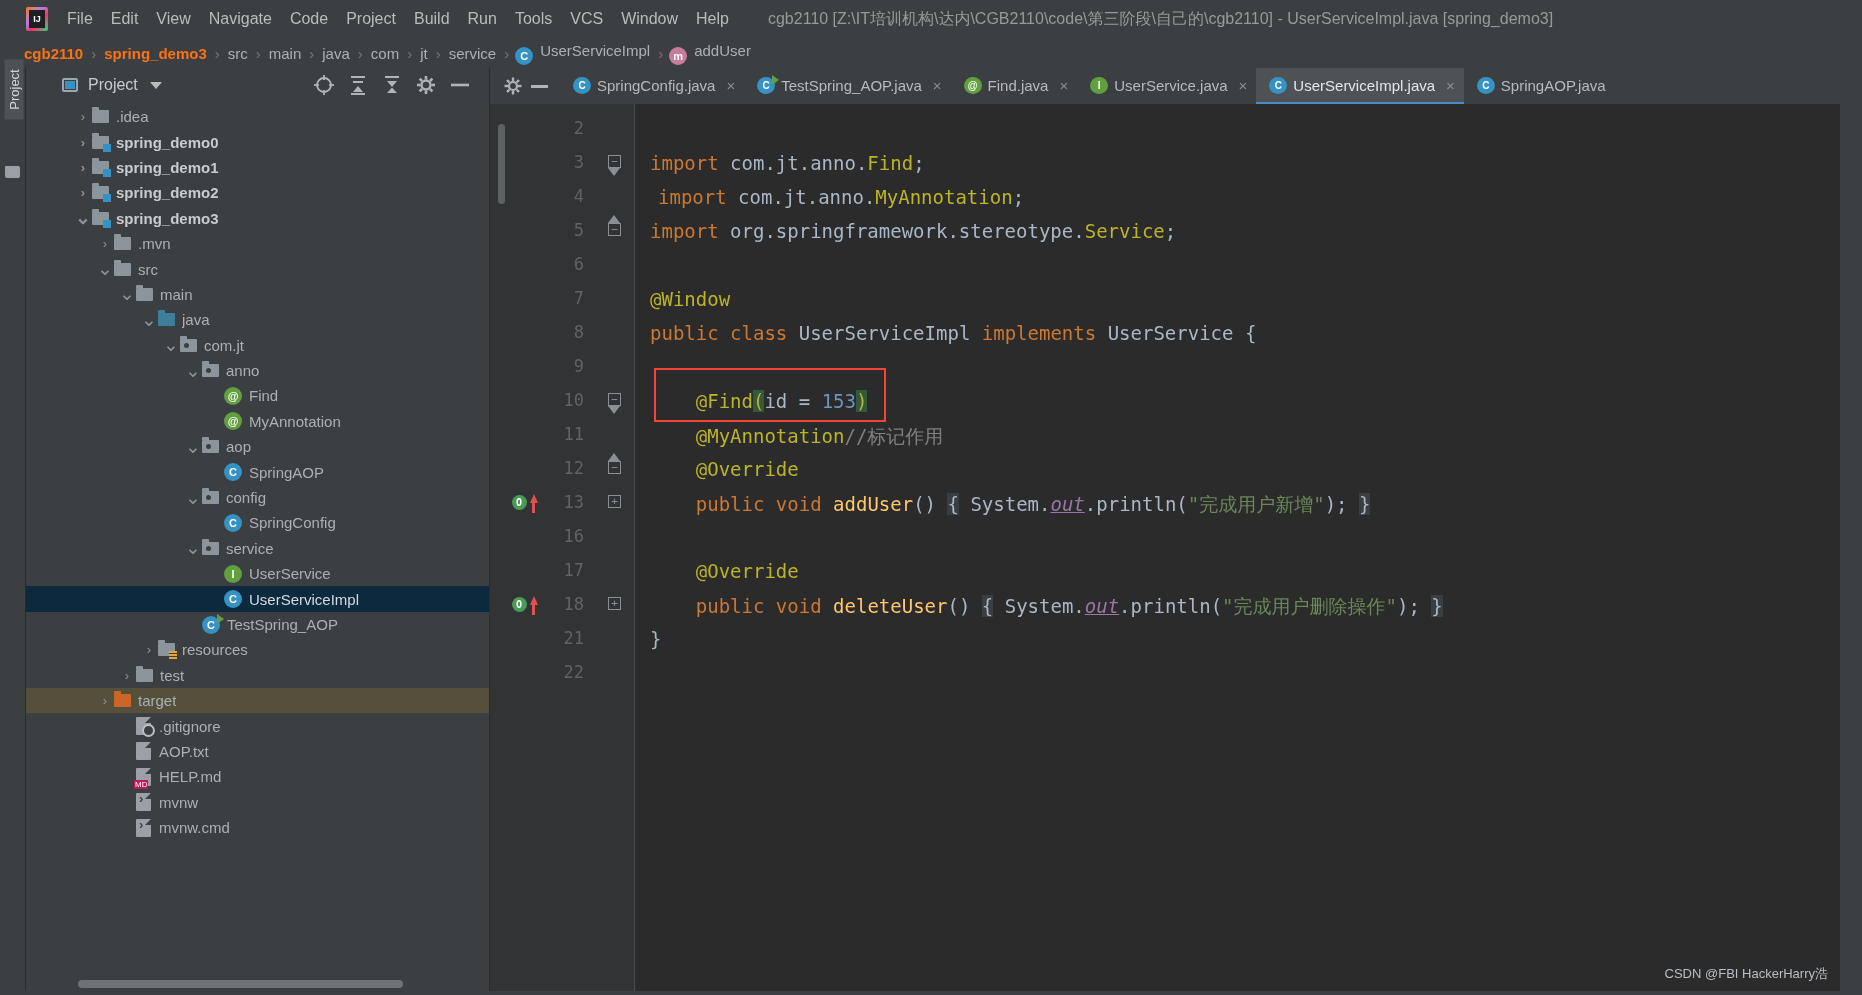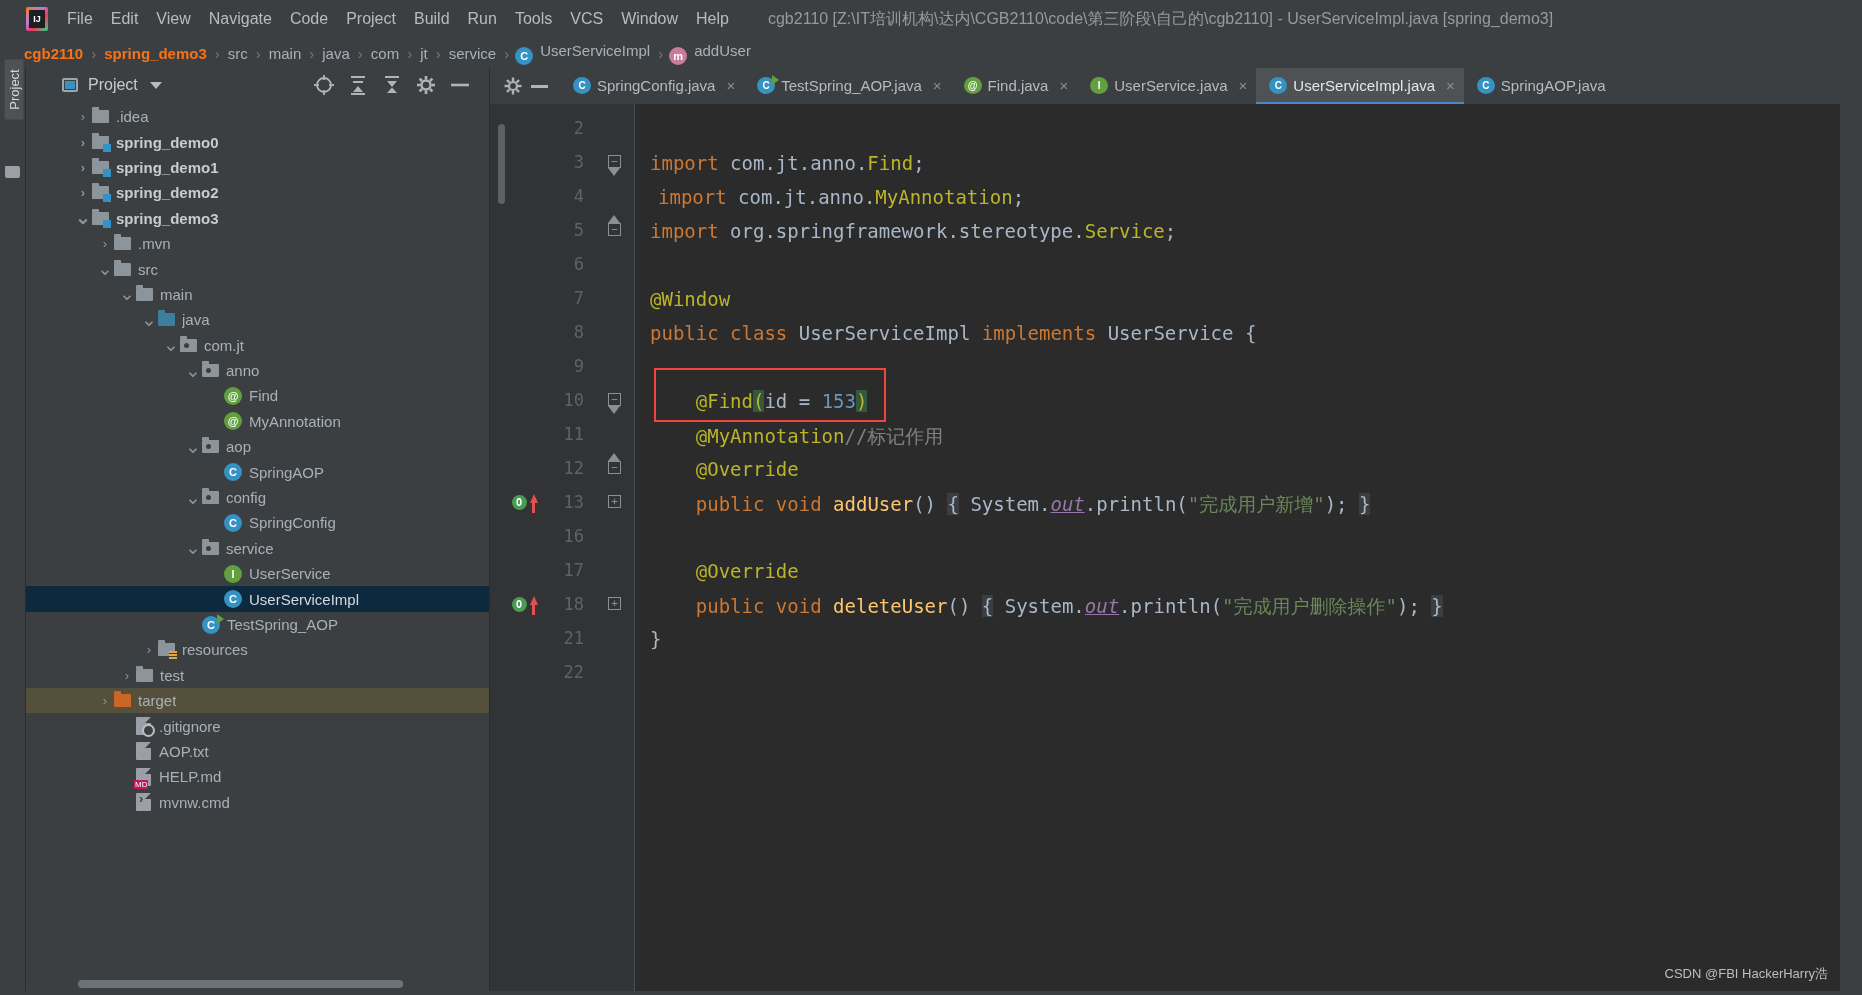--- a/index.html
+++ b/index.html
@@ -533,20 +533,25 @@
         <div class="trow" style="padding-left: 92px;">
           <span class="arrow"></span>
           <span class="tfile">
             <span class="tag">MD</span>
           </span>
           <span class="tlabel">HELP.md</span>
         </div>
         <div class="trow" style="padding-left: 92px;">
           <span class="arrow"></span>
           <span class="tfile script"></span>
+          <span class="tlabel">mvnw</span>
+        </div>
+        <div class="trow" style="padding-left: 92px;">
+          <span class="arrow"></span>
+          <span class="tfile script"></span>
           <span class="tlabel">mvnw.cmd</span>
         </div>
       </div>
     <div id="tree-hscroll"></div>
   </div>
 
   <div id="editor">
     <div id="tabbar">
       <div id="tab-tools">
         <div class="tb-ic">

